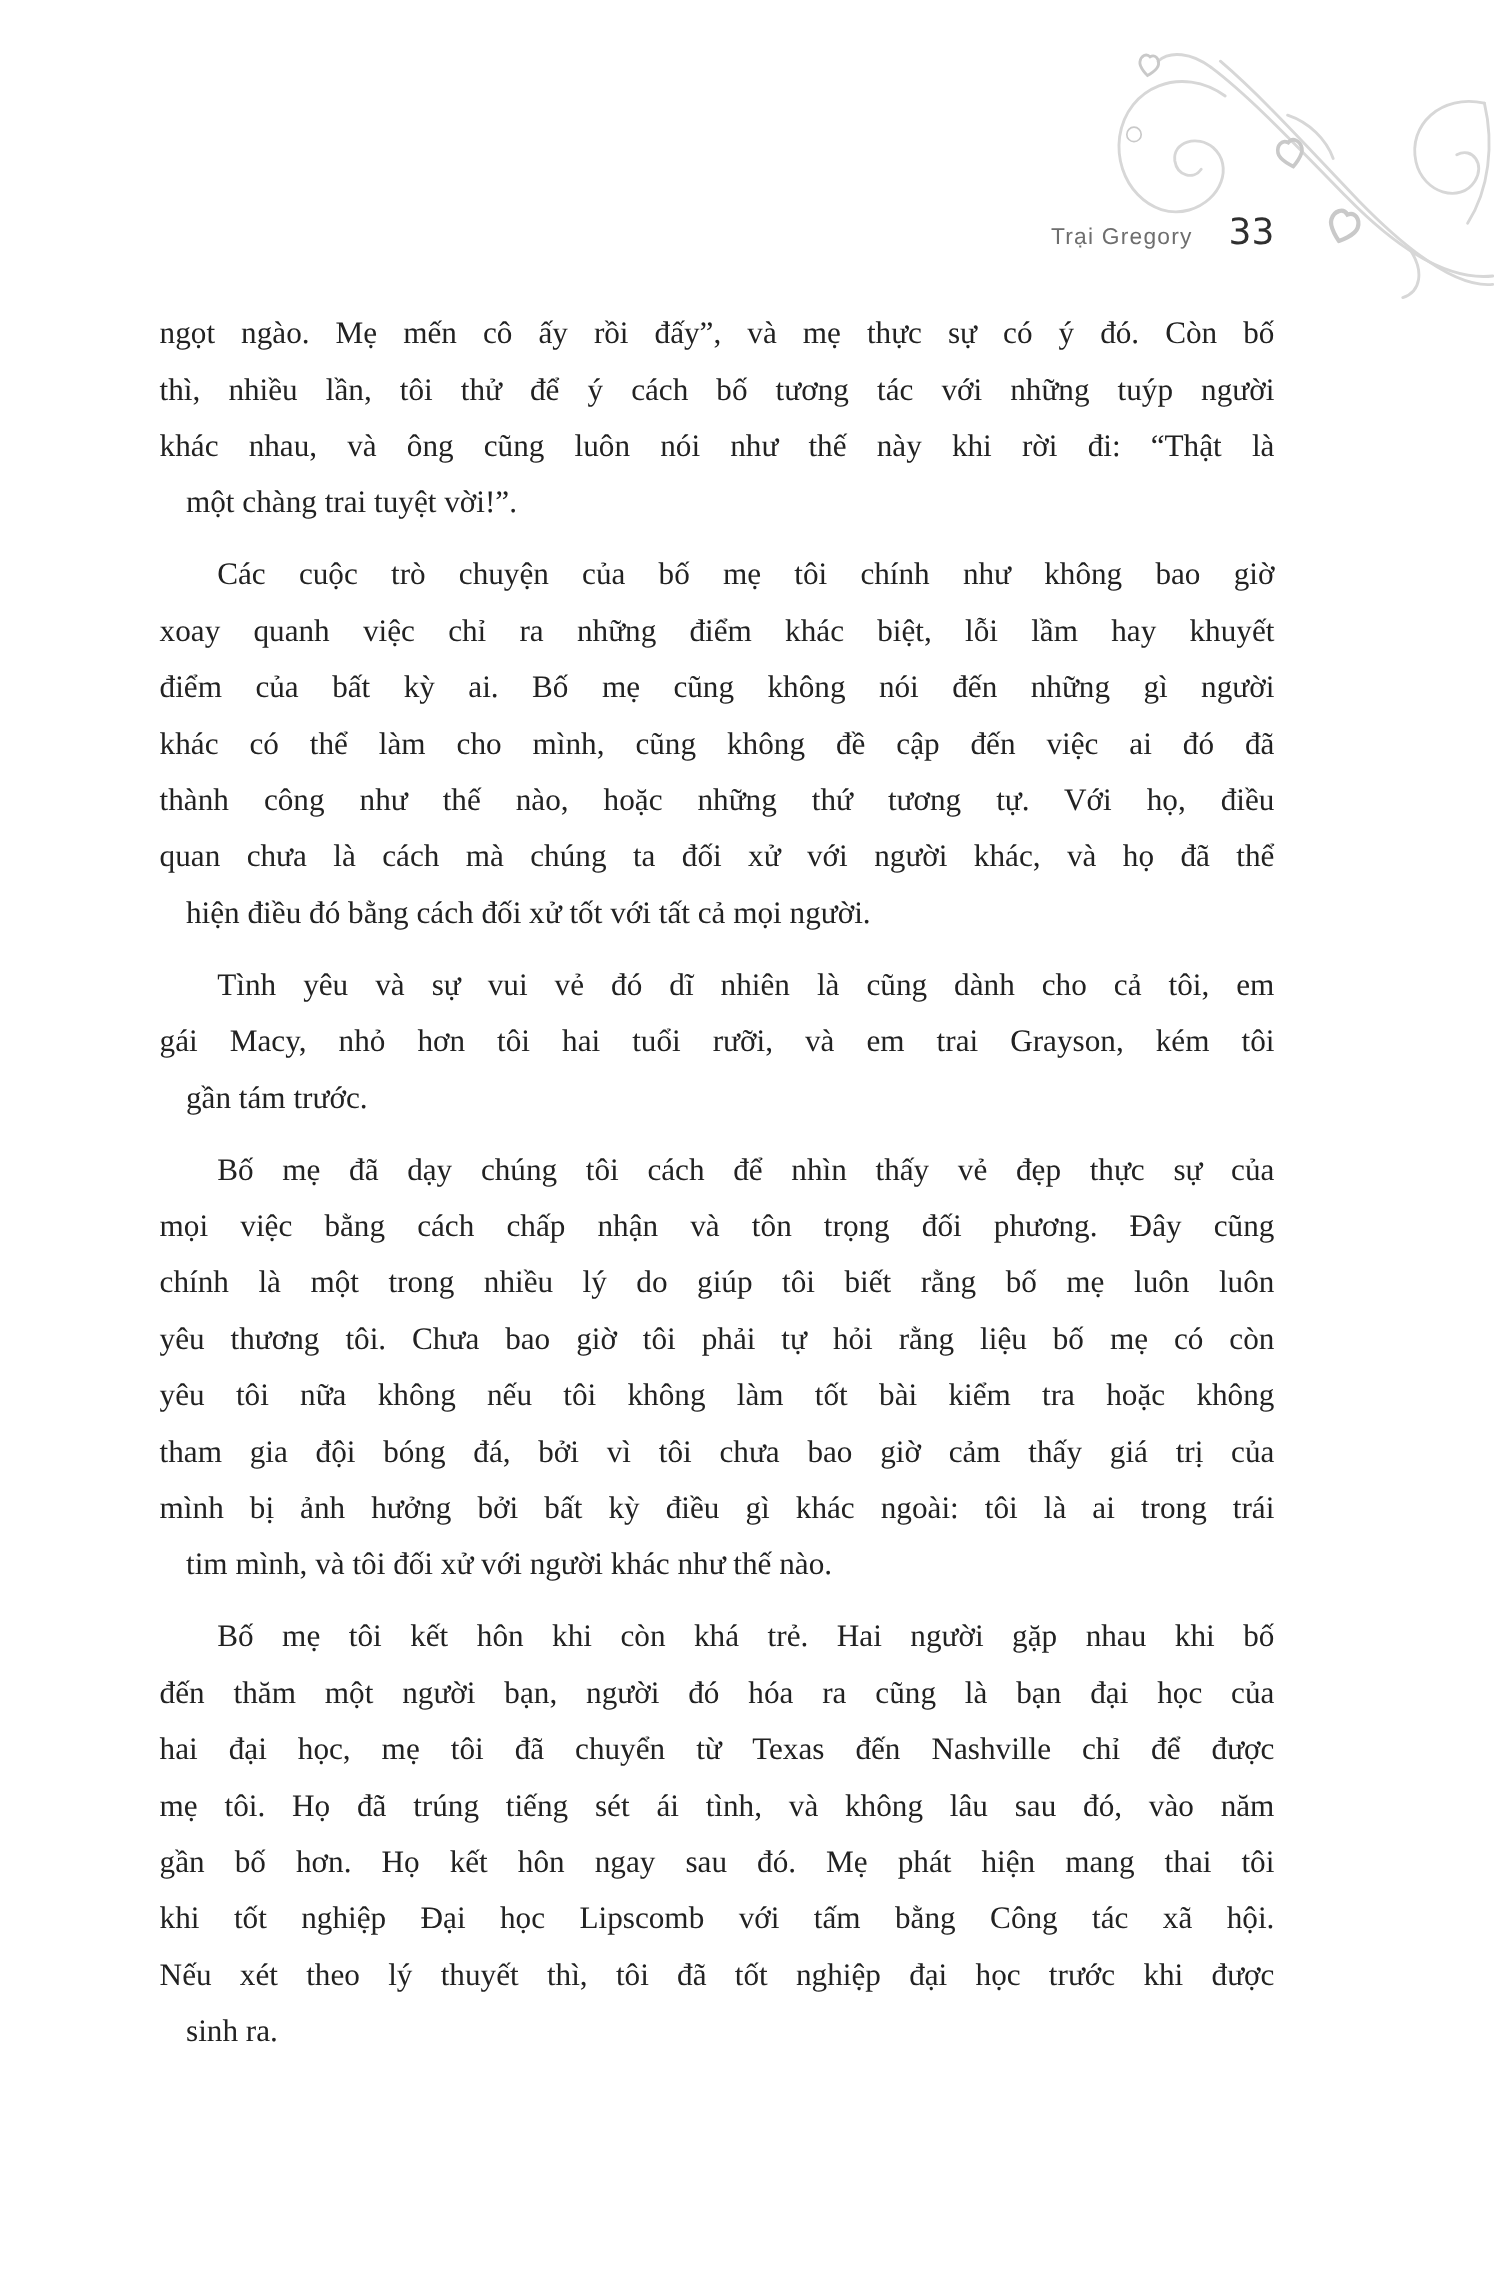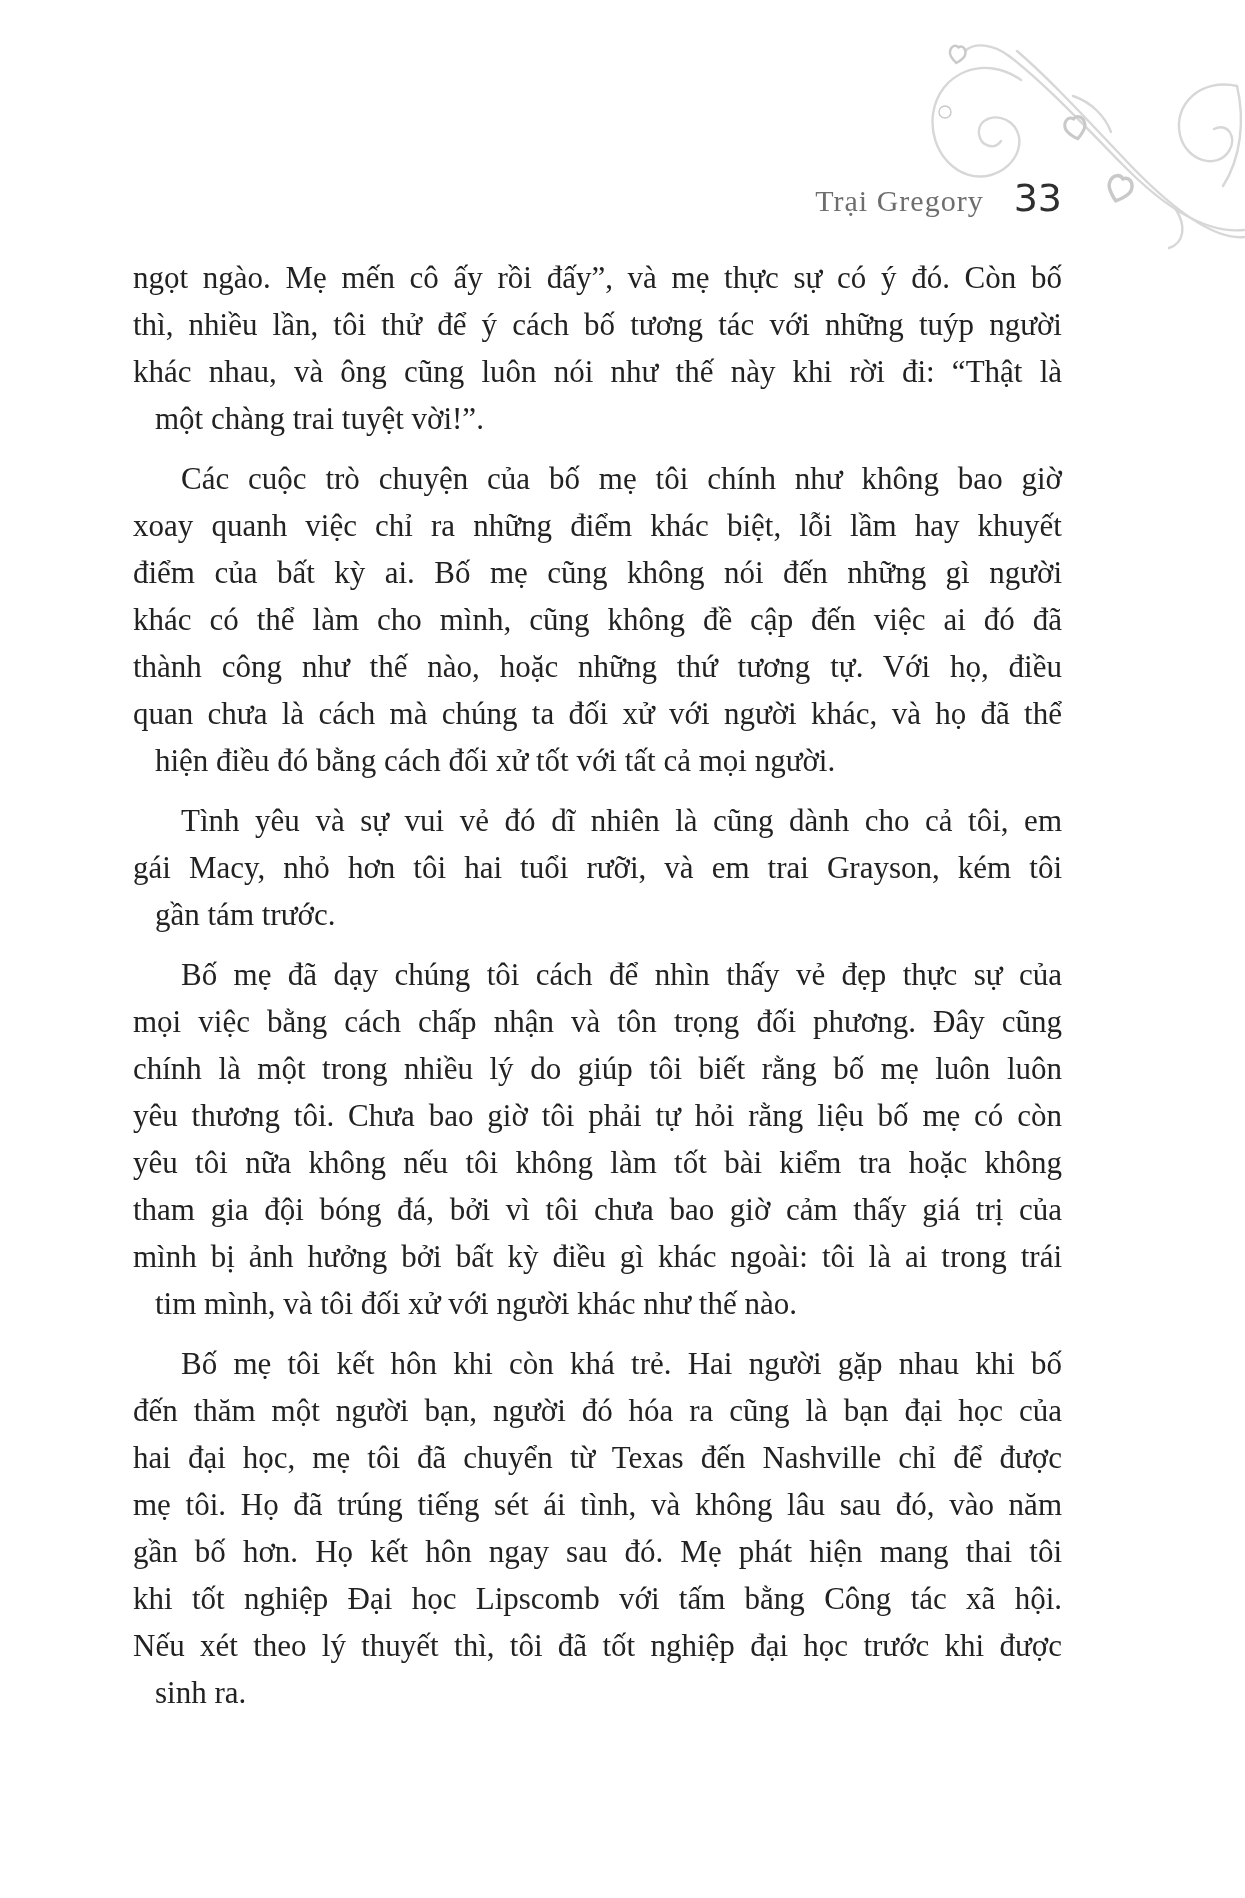--- a/index.html
+++ b/index.html
@@ -22,36 +22,36 @@
     position: absolute;
     top: 176px;
     left: 133px;
     width: 929px;
     display: flex;
     justify-content: flex-end;
     align-items: baseline;
     gap: 30px;
   }
   .running-title {
-    font-family: Liberation Serif, serif;
-    font-size: 30px;
+    font-family: Liberation Sans, sans-serif;
+    font-size: 19px;
     letter-spacing: 1px;
     color: var(--title-color, #6e6e6e);
   }
   .page-number {
     font-family: "DejaVu Sans", "Liberation Sans", sans-serif;
-    font-size: 38px;
+    font-size: 30px;
     color: var(--number-color, #2f2f2f);
   }
   .page-body {
     position: absolute;
     top: 254px;
     left: 133px;
     width: 929px;
-    font-size: 31px;
+    font-size: 26px;
     line-height: 47px;
     color: var(--text-color, #222222);
   }
   .para { margin: 0 0 13px 0; }
   .para:last-child { margin-bottom: 0; }
   .line {
     text-align: justify;
     text-align-last: justify;
     text-justify: inter-word;
     white-space: normal;

